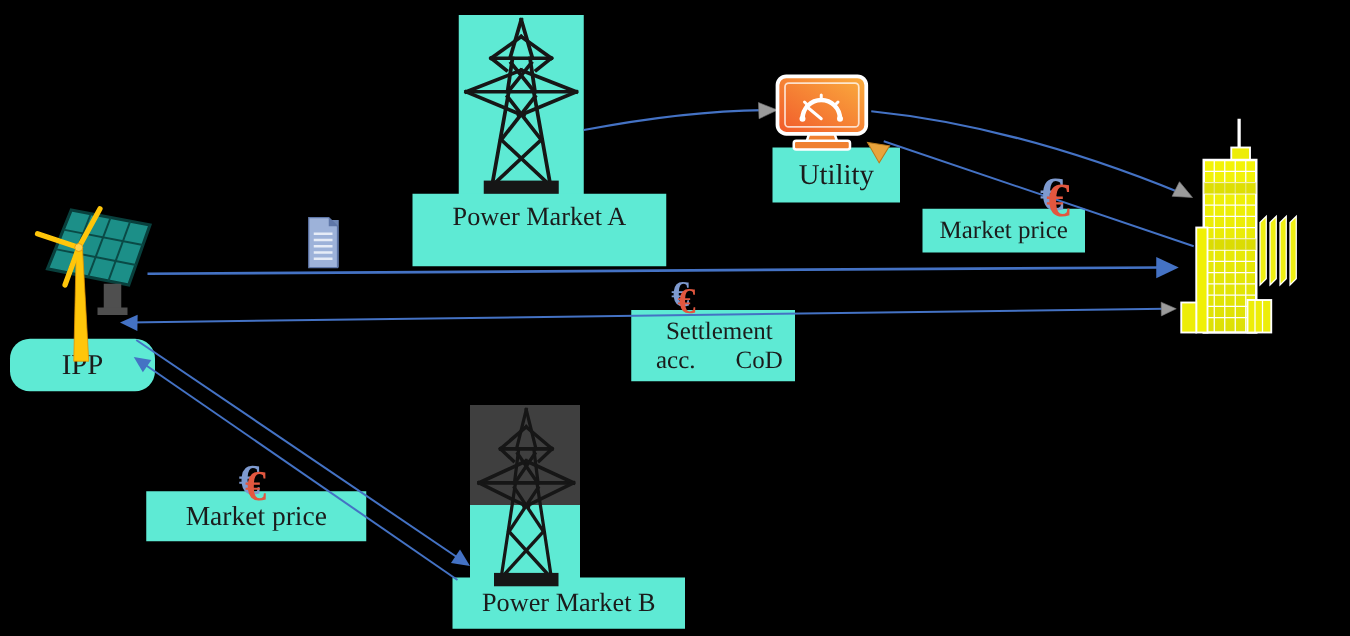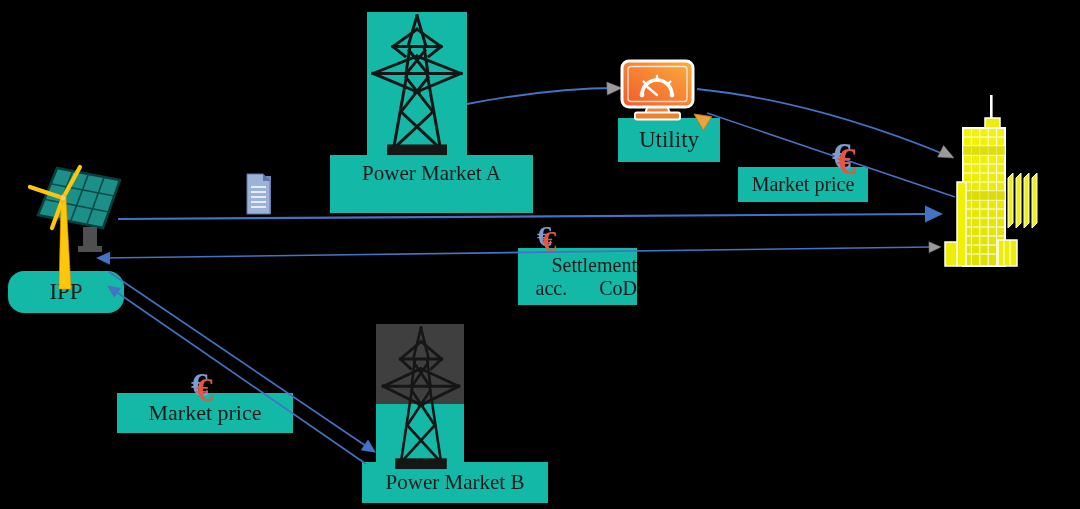--- a/index.html
+++ b/index.html
@@ -1,18 +1,18 @@
 <!DOCTYPE html>
 <html><head>
 <meta charset="utf-8">
 <style>
   html,body{margin:0;padding:0;background:#000;}
   #stage{position:relative;width:1080px;height:509px;background:#000;overflow:hidden;
          font-family:"Liberation Serif","DejaVu Serif",serif;color:#1b1b1b;}
-  .box{position:absolute;background:#14b8a6;display:flex;align-items:center;justify-content:center;
+  .box{position:absolute;background:#5eead4;display:flex;align-items:center;justify-content:center;
        color:#1b1b1b;line-height:1.15;}
   .abs{position:absolute;}
   svg{display:block;}
   .euro{position:absolute;font-weight:bold;font-family:"Liberation Serif",serif;}
   .euro .e-blue{position:absolute;left:0;top:0;color:#7E9ACF;}
   .euro .e-orange{position:absolute;left:5px;top:5px;color:#E2573F;}
 </style>
 </head>
 <body>
 
@@ -32,21 +32,21 @@
   </div>
 
   <div class="box" style="left:618px;top:118px;width:102px;height:44px;font-size:23px;">
     <span>Utility</span>
   </div>
 
   <div class="box" style="left:738px;top:167px;width:130px;height:35px;font-size:20px;">
     <span>Market price</span>
   </div>
 
-  <div class="box" style="left:518px;top:248px;width:119px;height:57px;font-size:20px;flex-direction:column;align-items:flex-end;padding-left:10px;box-sizing:border-box;">
+  <div class="box" style="left:505px;top:248px;width:131px;height:57px;font-size:20px;flex-direction:column;align-items:center;padding-left:10px;box-sizing:border-box;">
     <div>Settlement</div>
     <div style="display:flex;">
       <span>acc.</span>
       <span style="margin-left:32px;">CoD</span>
     </div>
   </div>
 
 
   <div class="box" style="left:117px;top:393px;width:176px;height:40px;font-size:22px;">
     <span>Market price</span>

